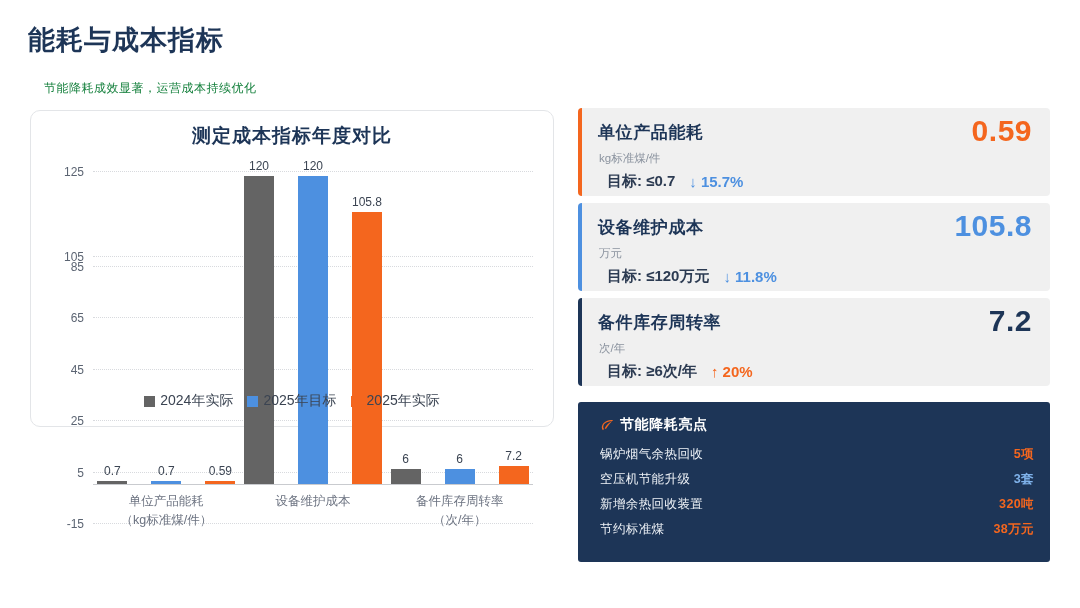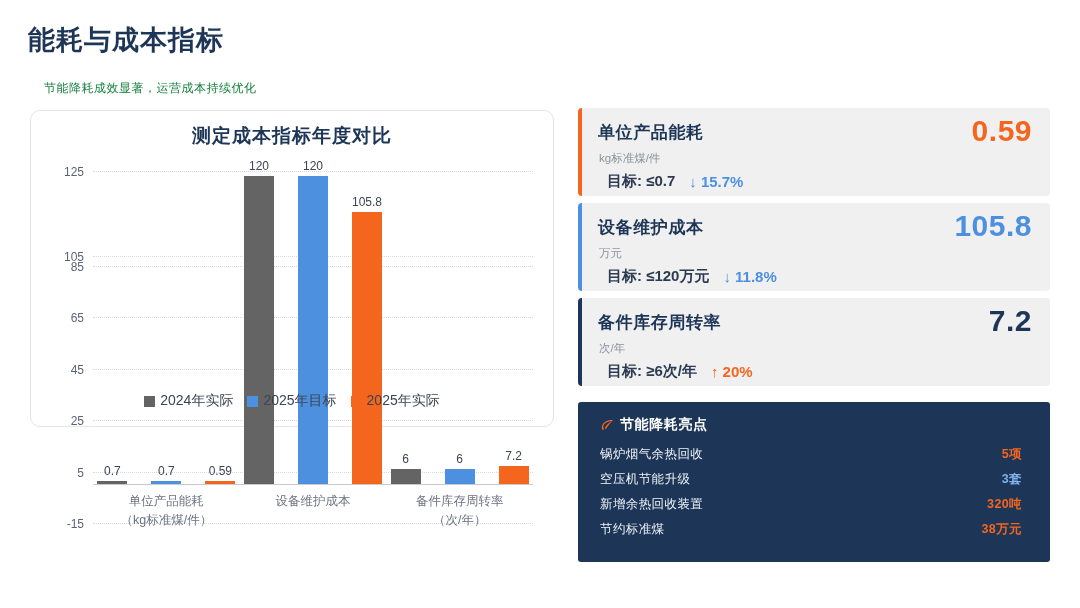--- a/index.html
+++ b/index.html
@@ -213,21 +213,21 @@
   
   .highlights {
     position: absolute;
     left: 578px;
     top: 402px;
     width: 472px;
     height: 160px;
     background: #1d3557;
     border-radius: 3px;
     box-sizing: border-box;
-    padding: 14px 28px 10px 22px;
+    padding: 14px 16px 10px 22px;
   }
   .hl-title {
     display: flex;
     align-items: center;
     gap: 5px;
     font-size: 14px;
     font-weight: bold;
     color: #ffffff;
     letter-spacing: .6px;
     margin-bottom: 8px;

